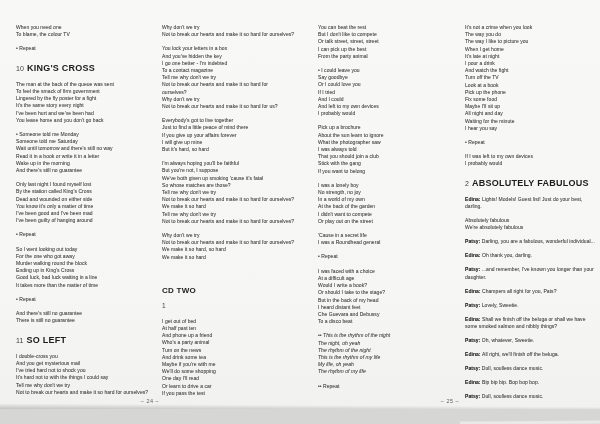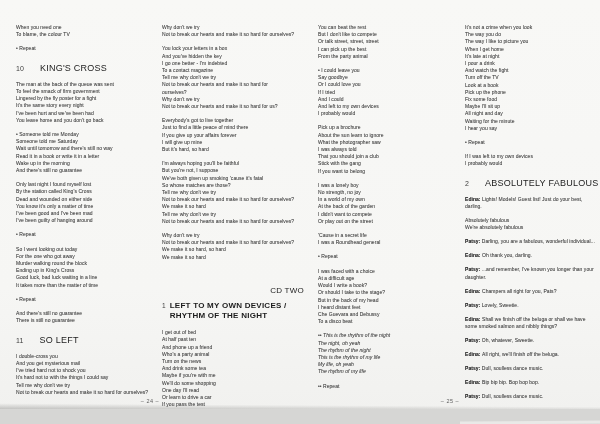--- a/index.html
+++ b/index.html
@@ -32,23 +32,23 @@
   .col-3{left:318px;width:138px;}
   .col-4{left:465px;width:133px;}
 
   .stanza{margin:0 0 7px 0;}
   .stanza.it{font-style:italic;}
   .ln{white-space:nowrap;}
   .col-4 .ln, .col-2 .ln{white-space:normal;}
 
   .h-song{margin:12px 0 8px 0;color:#1c1c1c;text-shadow:none;white-space:nowrap;}
   .h-song .num{font-size:7px;font-weight:400;color:#3c3c3c;margin-right:3px;}
-  .h-song .ttl{font-size:9px;font-weight:400;letter-spacing:0.25px;margin-left:13px;}
-
-  .h-cd{margin:26px 0 7px 0;font-size:8px;font-weight:400;color:#1c1c1c;letter-spacing:0.25px;text-shadow:none;text-align:right;}
+  .h-song .ttl{font-size:9px;font-weight:700;letter-spacing:0.25px;}
+
+  .h-cd{margin:26px 0 7px 0;font-size:8px;font-weight:700;color:#1c1c1c;letter-spacing:0.25px;text-shadow:none;}
   .h-track{display:flex;margin:0 0 9px 0;color:#1c1c1c;text-shadow:none;}
   .h-track .num{font-size:6.5px;font-weight:400;color:#3c3c3c;margin-right:4px;padding-top:0.5px;}
   .h-track .lines{font-size:8px;font-weight:700;line-height:9.5px;letter-spacing:0.25px;white-space:nowrap;}
 
   .dg{margin:0 0 6.8px 0;}
   .dg .sp{font-weight:700;color:#2a2a2a;}
 
   .footer-num{
     position:absolute;top:398px;font-size:5.5px;color:#5c5c5c;
     text-align:center;letter-spacing:0.5px;
@@ -157,24 +157,20 @@
       </div>
       <div class="stanza">
         <div class="ln">Why don't we try</div>
         <div class="ln">Not to break our hearts and make it so hard for ourselves?</div>
         <div class="ln">We make it so hard, so hard</div>
         <div class="ln">We make it so hard</div>
       </div>
       <div class="h-cd">CD TWO</div>
       <div class="h-track">
         <span class="num">1</span>
-        <span class="lines">
-          <div class="tl">LEFT TO MY OWN DEVICES /</div>
-          <div class="tl">RHYTHM OF THE NIGHT</div>
-        </span>
       </div>
       <div class="stanza">
         <div class="ln">I get out of bed</div>
         <div class="ln">At half past ten</div>
         <div class="ln">And phone up a friend</div>
         <div class="ln">Who's a party animal</div>
         <div class="ln">Turn on the news</div>
         <div class="ln">And drink some tea</div>
         <div class="ln">Maybe if you're with me</div>
         <div class="ln">We'll do some shopping</div>

